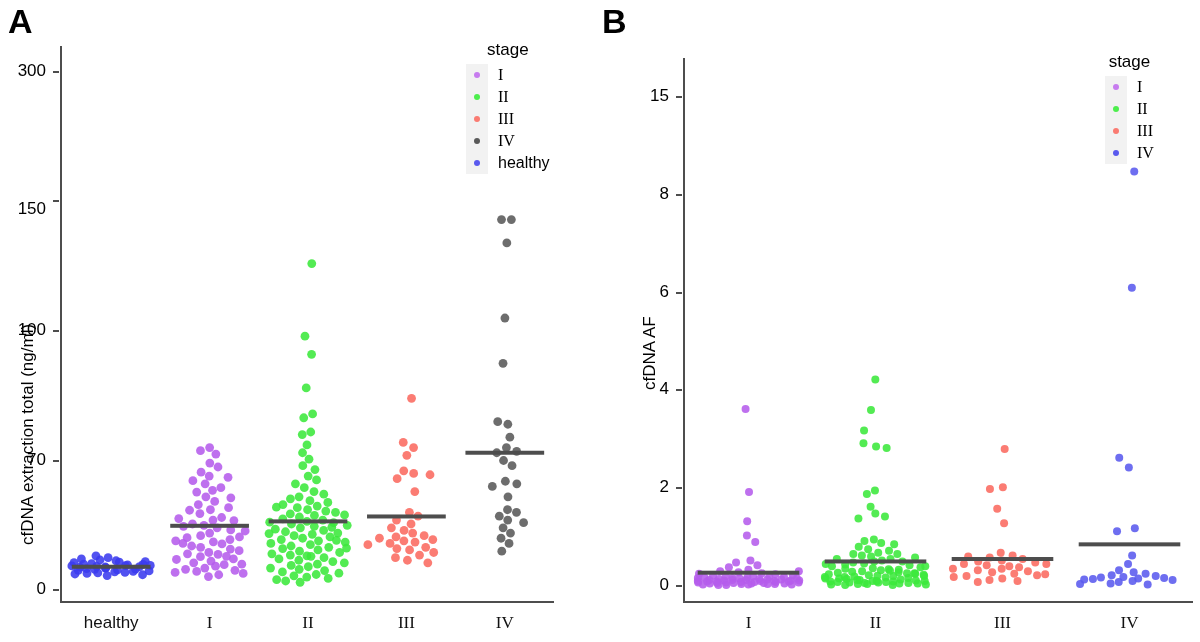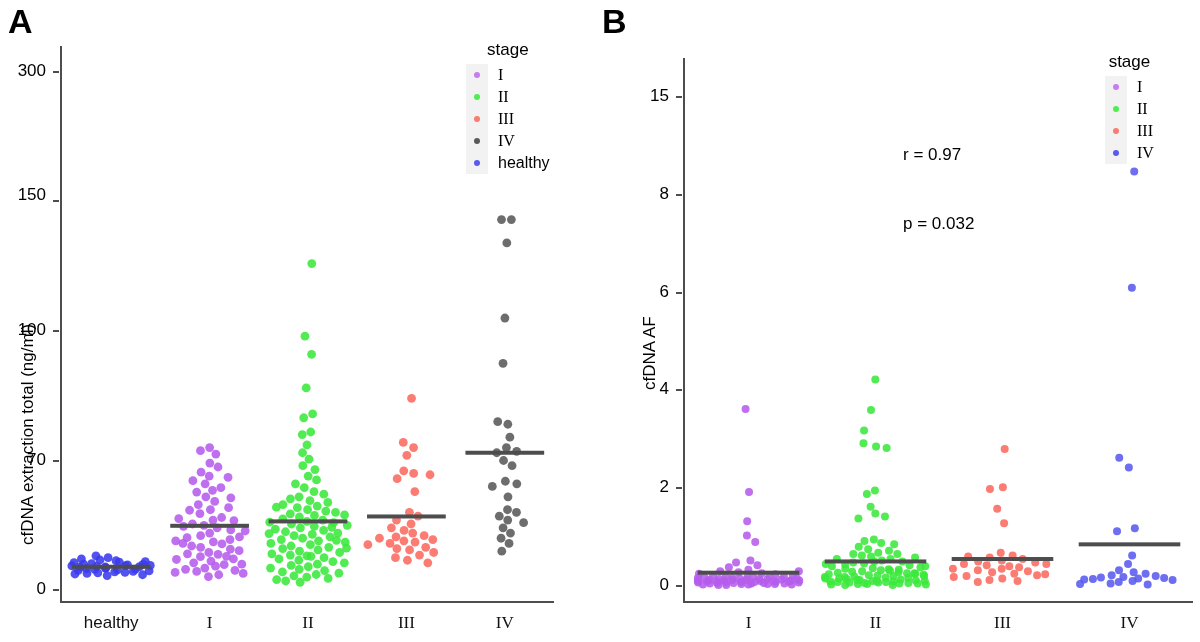--- a/index.html
+++ b/index.html
@@ -299,21 +299,21 @@
     <div class="axis-line x-axis" id="xaxis-a" style="left:60px;top:601px;width:494px;"></div>
 
     <div id="yticks-a">
         <div class="tick" style="left: 53px; top: 589.047px;"></div>
         <div class="tick-label" style="width: 46px; left: 0px; top: 579.047px;">0</div>
         <div class="tick" style="left: 53px; top: 459.512px;"></div>
         <div class="tick-label" style="width: 46px; left: 0px; top: 449.512px;">70</div>
         <div class="tick" style="left: 53px; top: 329.977px;"></div>
         <div class="tick-label" style="width: 46px; left: 0px; top: 319.977px;">100</div>
         <div class="tick" style="left: 53px; top: 200.442px;"></div>
-        <div class="tick-label" style="width: 46px; left: 0px; top: 185px;">150</div>
+        <div class="tick-label" style="width: 46px; left: 0px; top: 199px;">150</div>
         <div class="tick" style="left: 53px; top: 70.907px;"></div>
         <div class="tick-label" style="width: 46px; left: 0px; top: 60.907px;">300</div>
       </div>
     <div id="xticks-a">
         <div class="xtick-label sans" style="left: 51.2px; top: 613px; width: 120px;">healthy</div>
         <div class="xtick-label" style="left: 149.6px; top: 613px; width: 120px;">I</div>
         <div class="xtick-label" style="left: 248px; top: 613px; width: 120px;">II</div>
         <div class="xtick-label" style="left: 346.4px; top: 613px; width: 120px;">III</div>
         <div class="xtick-label" style="left: 444.8px; top: 613px; width: 120px;">IV</div>
       </div>
@@ -598,24 +598,20 @@
       </div>
     <div id="xticks-b">
         <div class="xtick-label" style="left: 88.5px; top: 613px; width: 120px;">I</div>
         <div class="xtick-label" style="left: 215.5px; top: 613px; width: 120px;">II</div>
         <div class="xtick-label" style="left: 342.5px; top: 613px; width: 120px;">III</div>
         <div class="xtick-label" style="left: 469.5px; top: 613px; width: 120px;">IV</div>
       </div>
 
     <div class="axis-title-y" id="ytitle-b" style="left:40px;top:390px;">cfDNA AF</div>
 
-    <div class="stat-text" id="stat-b" style="left:303px;top:98px;">
-      <div>r = 0.97</div>
-      <div>p = 0.032</div>
-    </div>
 
     <div class="legend" id="legend-b" style="left:505px;top:52px;">
       <div class="legend-title">stage</div>
       <div class="legend-rows" id="legend-rows-b">
           <div class="legend-row">
             <span class="legend-key">
               <span class="legend-dot" style="background: rgb(199, 124, 239);"></span>
             </span>
             <span class="legend-label">I</span>
           </div>

